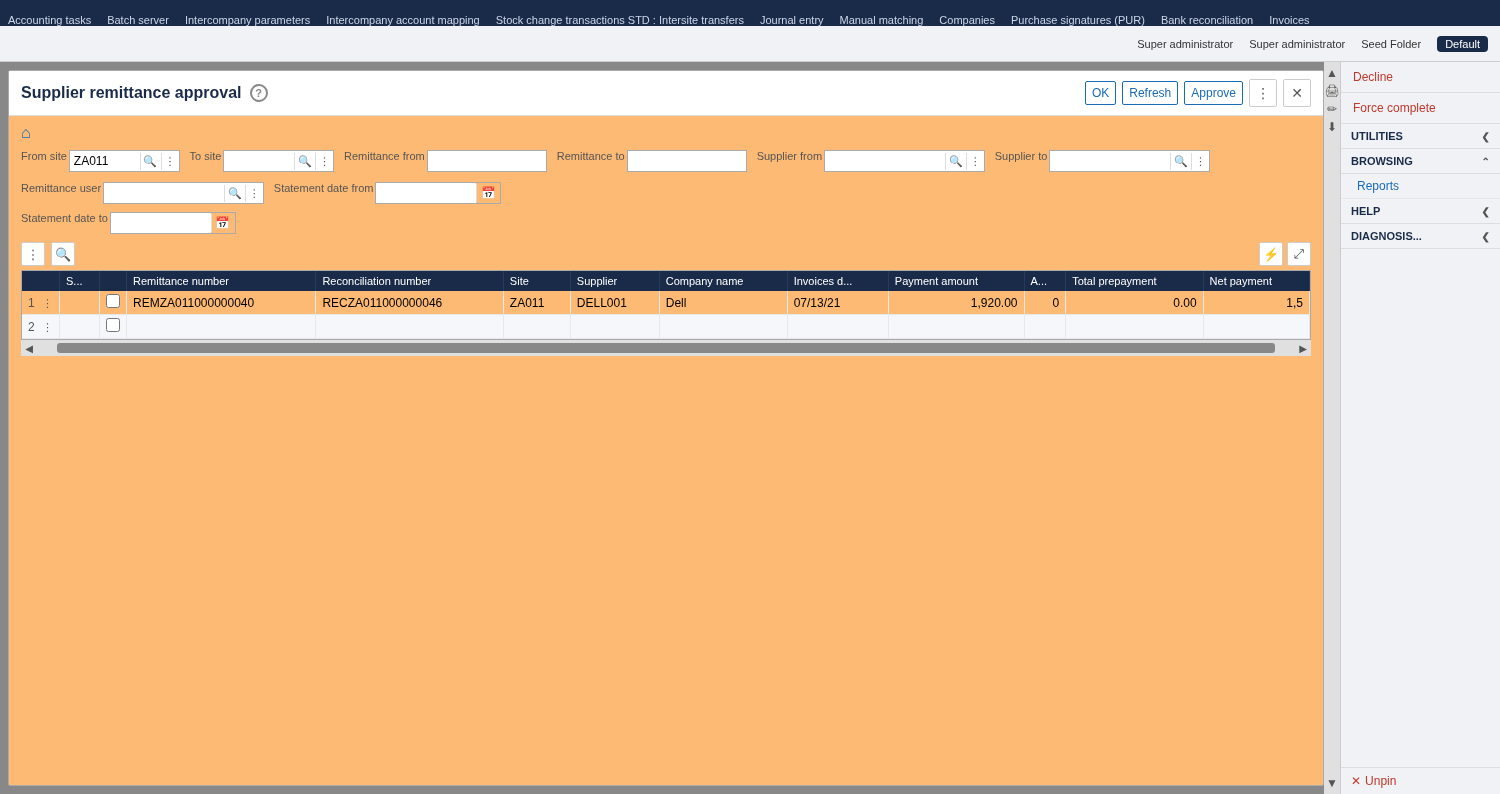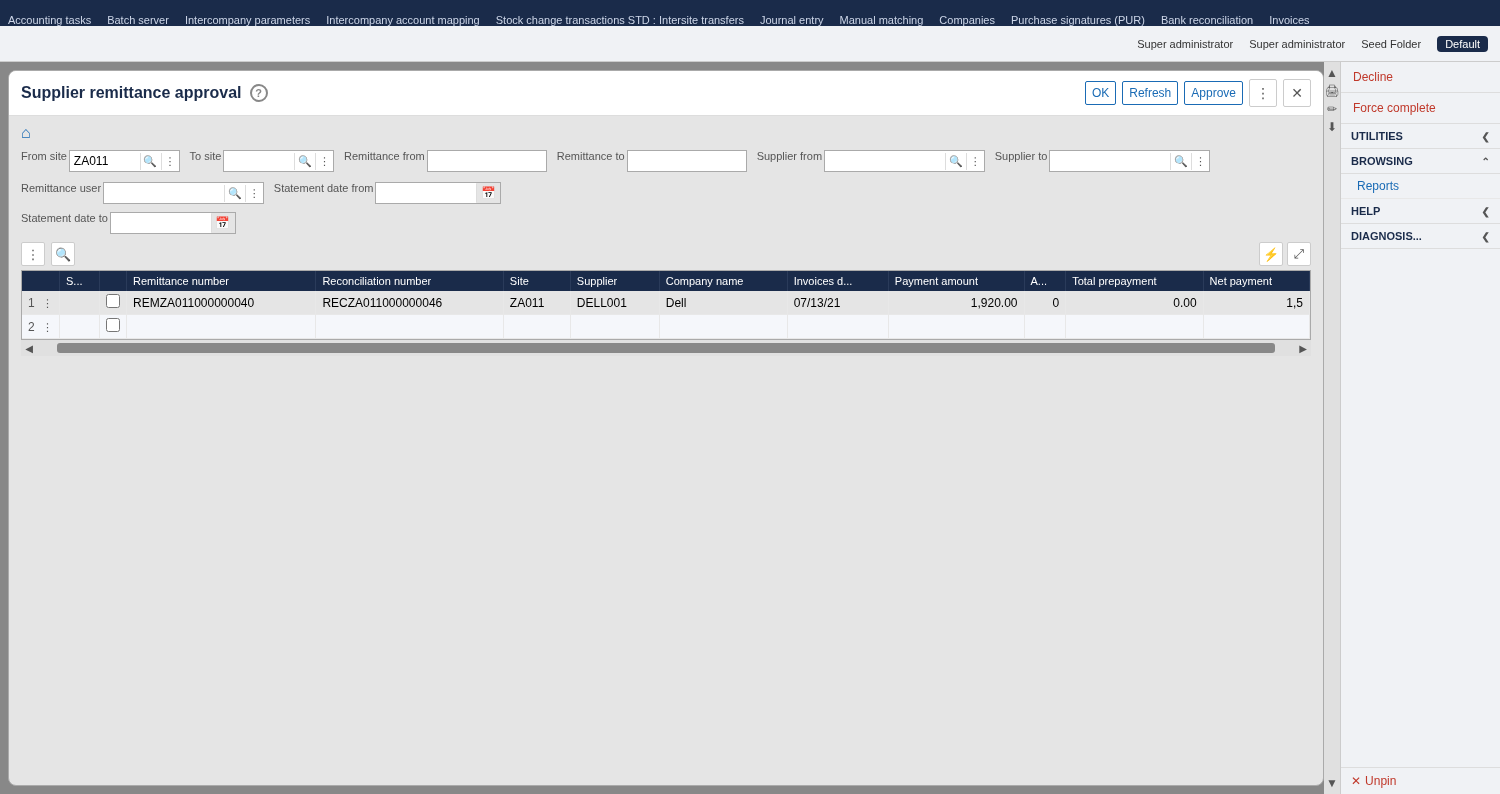--- a/index.html
+++ b/index.html
@@ -42,25 +42,25 @@
 
     
     .main-area {
       display: flex;
       height: calc(794px - 26px - 36px);
       background: #888;
     }
 
     
     .dialog {
-      background: #e5e5e5;
+      background: #fdba74;
       flex: 1;
       margin: 8px 0 8px 8px;
       border: 1px solid #aaa;
-      border-radius: 8px;
+      border-radius: 2px;
       display: flex;
       flex-direction: column;
       overflow: hidden;
     }
 
     
     .dialog-titlebar {
       display: flex;
       align-items: center;
       justify-content: space-between;

